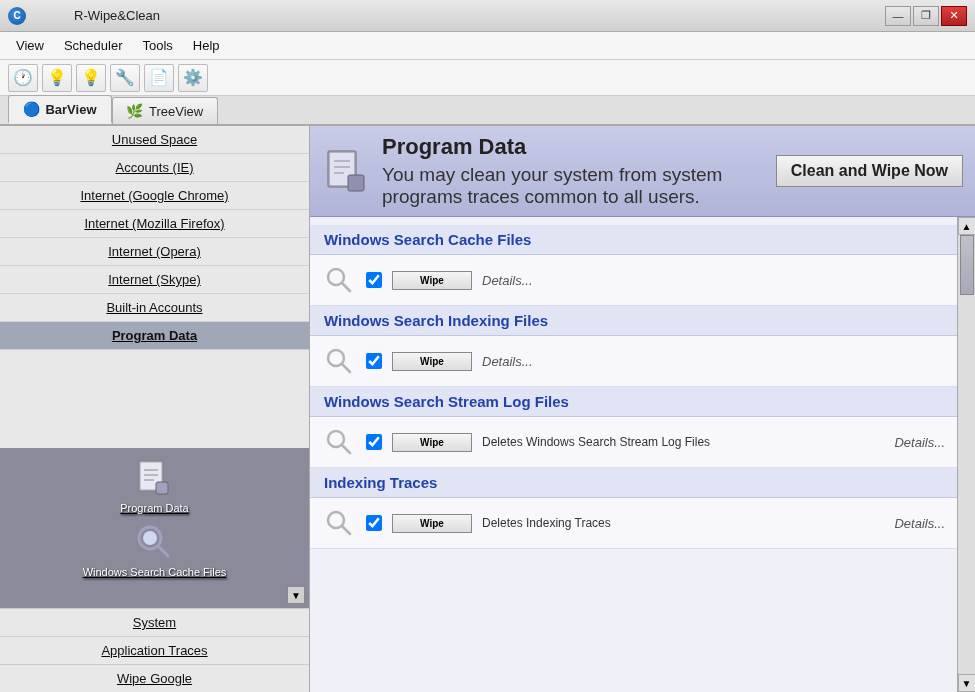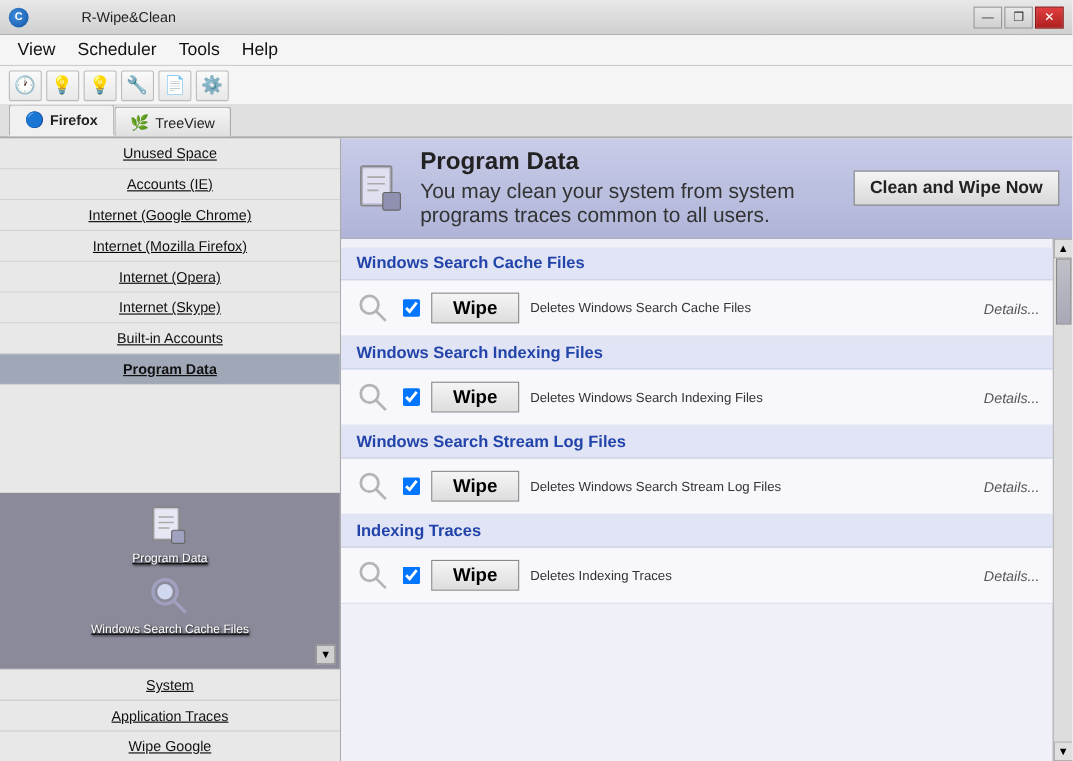--- a/index.html
+++ b/index.html
@@ -74,21 +74,21 @@
       align-items: center;
       padding: 0 8px;
       border-bottom: 1px solid #ccc;
       gap: 4px;
     }
     .menu-item {
       padding: 3px 8px;
       cursor: pointer;
       border-radius: 2px;
       color: #111;
-      font-size: 16px;
+      font-size: 13px;
     }
 
     
     .toolbar {
       background: #f5f5f5;
       height: 36px;
       display: flex;
       align-items: center;
       padding: 0 8px;
       gap: 4px;
@@ -326,21 +326,21 @@
       height: 16px;
       cursor: pointer;
     }
     .item-wipe-btn {
       padding: 3px 12px;
       background: linear-gradient(to bottom, #f5f5f5, #ddd);
       border: 1px solid #888;
       min-width: 80px;
       text-align: center;
       cursor: pointer;
-      font-size: 17px;
+      font-size: 10px;
       font-weight: bold;
     }
     .item-description {
       flex: 1;
       font-size: 12px;
       color: #333;
     }
     .item-details {
       color: #555;
       font-style: italic;
@@ -420,21 +420,21 @@
   <button class="toolbar-btn">💡</button>
   <button class="toolbar-btn">💡</button>
   <button class="toolbar-btn">🔧</button>
   <button class="toolbar-btn">📄</button>
   <button class="toolbar-btn">⚙️</button>
 </div>
 
 <div class="tab-bar">
   <div class="tab active">
     <span class="tab-icon">🔵</span>
-    <span>Firefox</span>
+    <span>BarView</span>
   </div>
   <div class="tab">
     <span class="tab-icon">🌿</span>
     <span>TreeView</span>
   </div>
 </div>
 
 <div class="main-layout">
 
   <div class="sidebar">
@@ -509,35 +509,33 @@
         <div class="section-header">Windows Search Cache Files</div>
         <div class="item-row">
           <div class="item-magnify-icon">
             <svg width="28" height="28" viewBox="0 0 28 28">
               <circle cx="11" cy="11" r="8" fill="none" stroke="#888" stroke-width="2.5"></circle>
               <line x1="17" y1="17" x2="25" y2="25" stroke="#888" stroke-width="2.5" stroke-linecap="round"></line>
             </svg>
           </div>
           <input type="checkbox" class="item-checkbox" checked="" style="">
           <button class="item-wipe-btn">Wipe</button>
-          <span class="item-description">Deletes Windows Search Cache Files</span>
           <span class="item-details">Details...</span>
         </div>
 
         <div class="section-header">Windows Search Indexing Files</div>
         <div class="item-row">
           <div class="item-magnify-icon">
             <svg width="28" height="28" viewBox="0 0 28 28">
               <circle cx="11" cy="11" r="8" fill="none" stroke="#888" stroke-width="2.5"></circle>
               <line x1="17" y1="17" x2="25" y2="25" stroke="#888" stroke-width="2.5" stroke-linecap="round"></line>
             </svg>
           </div>
           <input type="checkbox" class="item-checkbox" checked="" style="">
           <button class="item-wipe-btn">Wipe</button>
-          <span class="item-description">Deletes Windows Search Indexing Files</span>
           <span class="item-details">Details...</span>
         </div>
 
         <div class="section-header">Windows Search Stream Log Files</div>
         <div class="item-row">
           <div class="item-magnify-icon">
             <svg width="28" height="28" viewBox="0 0 28 28">
               <circle cx="11" cy="11" r="8" fill="none" stroke="#888" stroke-width="2.5"></circle>
               <line x1="17" y1="17" x2="25" y2="25" stroke="#888" stroke-width="2.5" stroke-linecap="round"></line>
             </svg>

